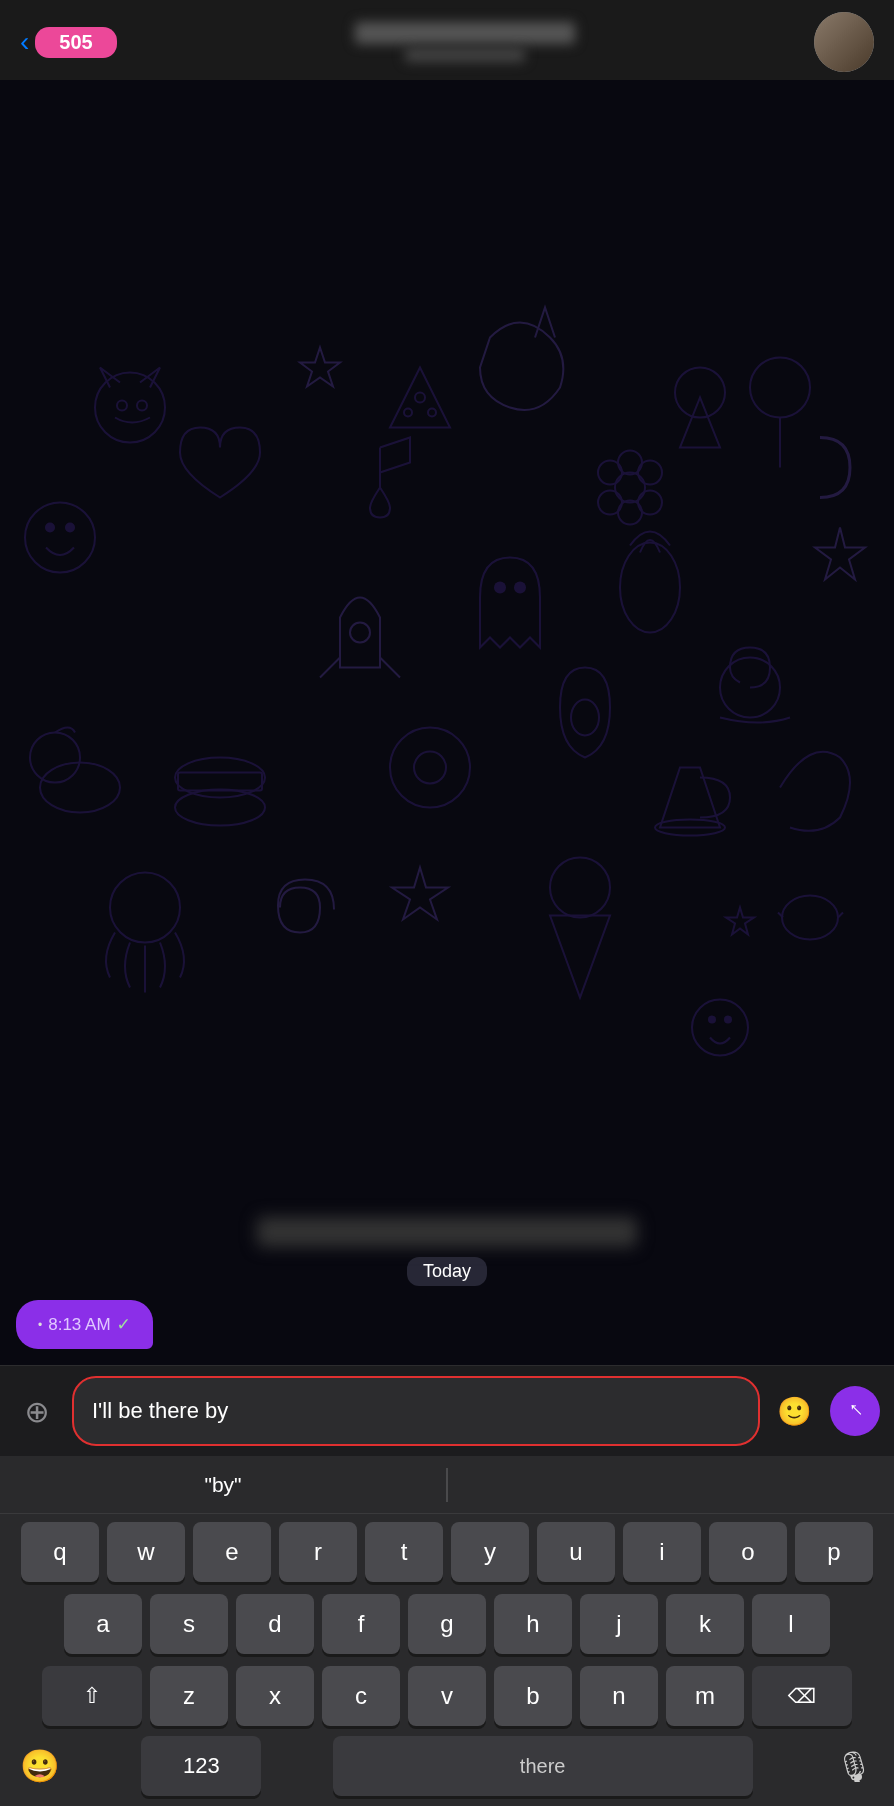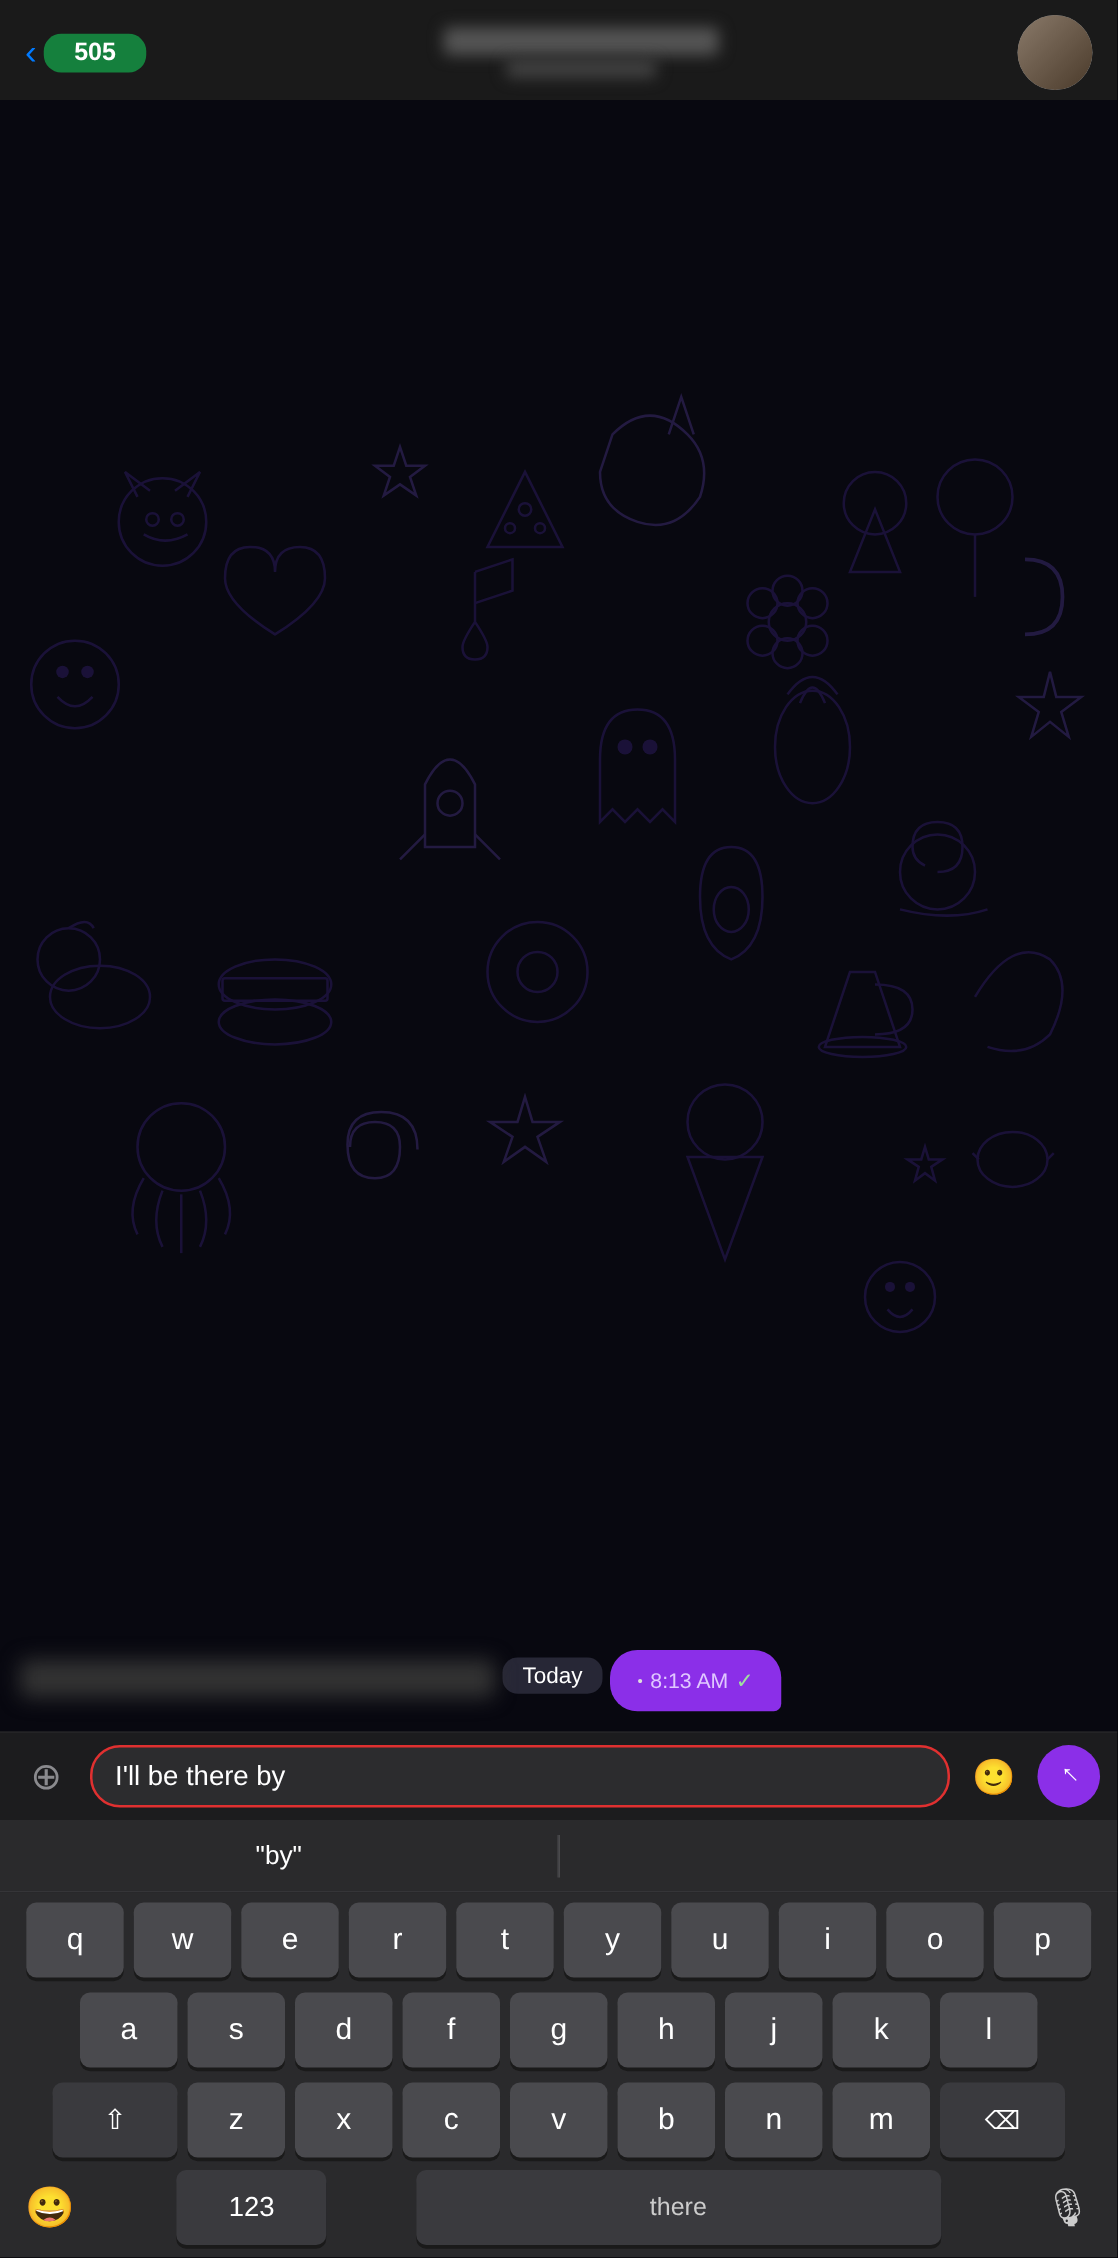--- a/index.html
+++ b/index.html
@@ -33,21 +33,21 @@
       cursor: pointer;
     }
 
     .back-chevron {
       color: #007AFF;
       font-size: 28px;
       line-height: 1;
     }
 
     .back-badge {
-      background: #15803d;
+      background: #ec4899;
       color: #fff;
       border-radius: 14px;
       padding: 4px 24px;
       font-size: 20px;
       font-weight: 600;
     }
 
     .header-center {
       display: flex;
       flex-direction: column;
@@ -114,21 +114,21 @@
     }
 
     
     .messages-container {
       position: absolute;
       bottom: 0;
       left: 0;
       right: 0;
       padding: 10px 16px 16px;
       display: flex;
-      flex-direction: row;
+      flex-direction: column;
       align-items: flex-start;
       gap: 6px;
     }
 
     .date-label {
       align-self: center;
       color: #fff;
       font-size: 18px;
       font-weight: 500;
       background: rgba(60,60,80,0.6);
@@ -202,21 +202,21 @@
     .attach-icon {
       font-size: 30px;
       color: #8a8a8e;
     }
 
     .text-input-wrapper {
       flex: 1;
       border: 2.5px solid #e03030;
       border-radius: 24px;
       background: #2c2c2e;
-      padding: 10px 18px;
+      padding: 20px 18px;
       display: flex;
       align-items: center;
     }
 
     .text-input-field {
       color: #fff;
       font-size: 22px;
       background: transparent;
       border: none;
       outline: none;

